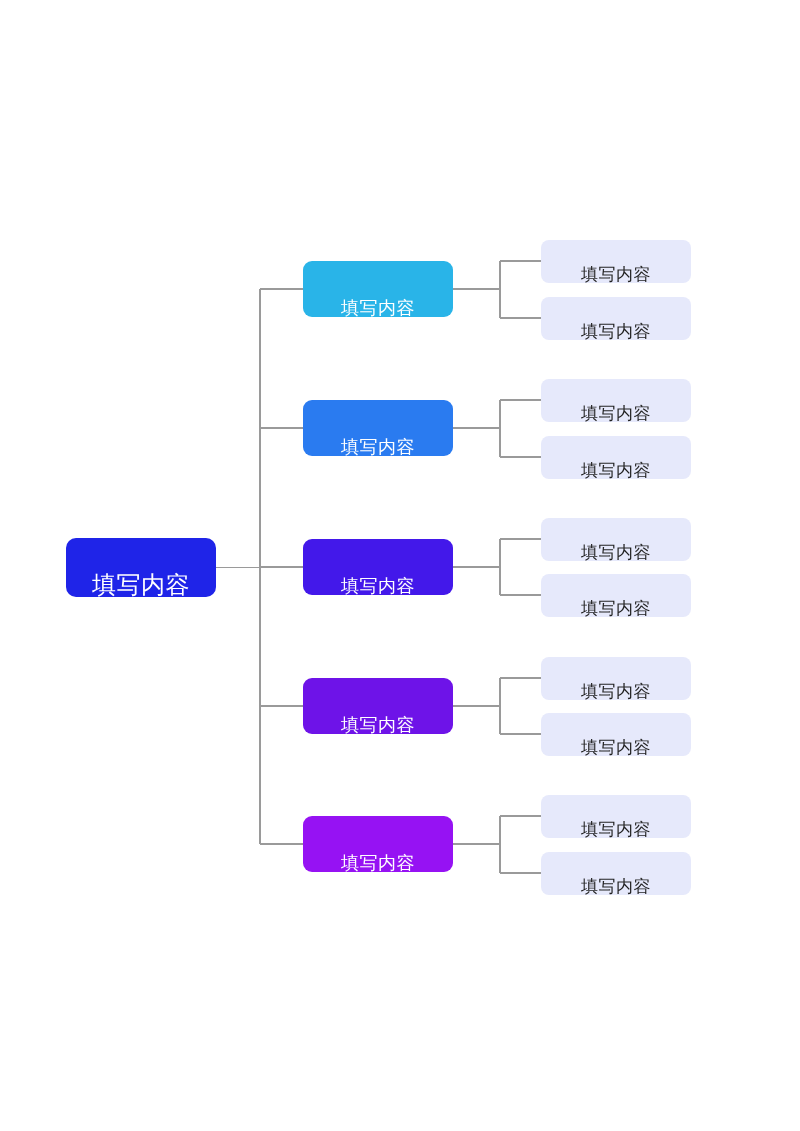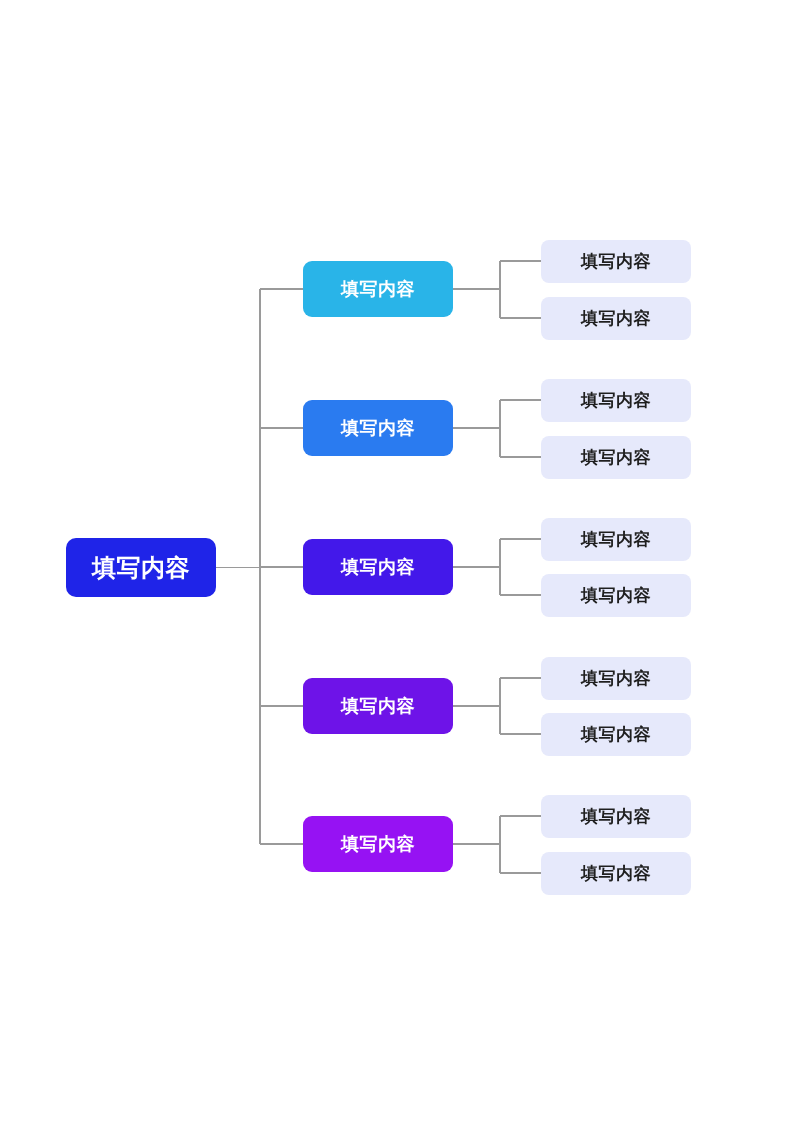--- a/index.html
+++ b/index.html
@@ -25,26 +25,25 @@
     left: 0;
     top: 0;
     width: 800px;
     height: 1131px;
     pointer-events: none;
   }
   .node {
     position: absolute;
     box-sizing: border-box;
     display: flex;
-    align-items: center;
+    align-items: flex-end;
     justify-content: center;
     text-align: center;
     white-space: nowrap;
     letter-spacing: 0.5px;
-    font-weight: bold;
   }
   .node-root {
     border-radius: 10px;
     color: #ffffff;
     font-size: 24px;
     line-height: 1;
   }
   .node-branch {
     border-radius: 9px;
     color: #ffffff;

